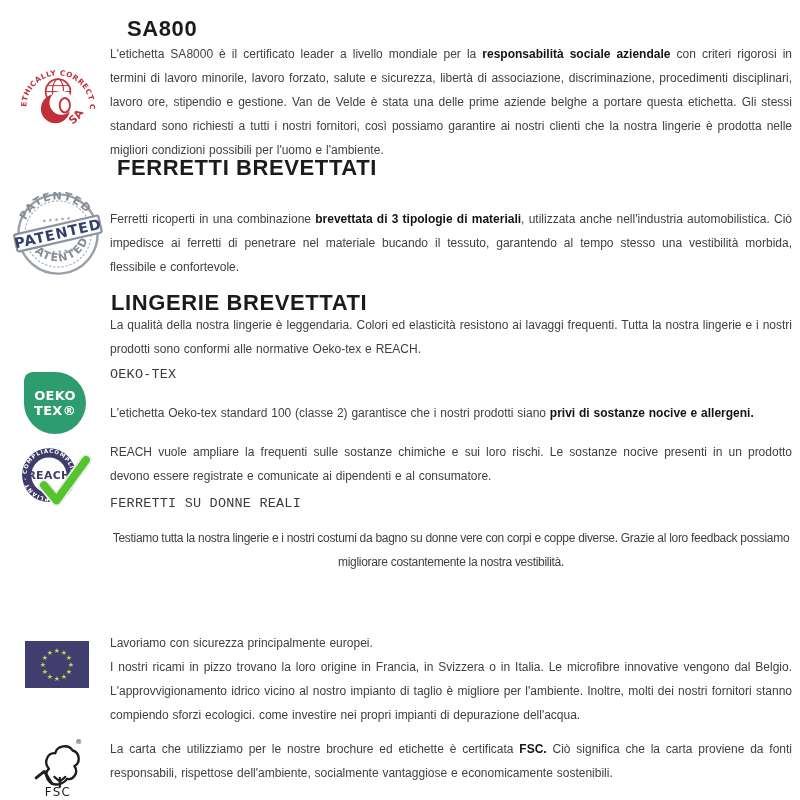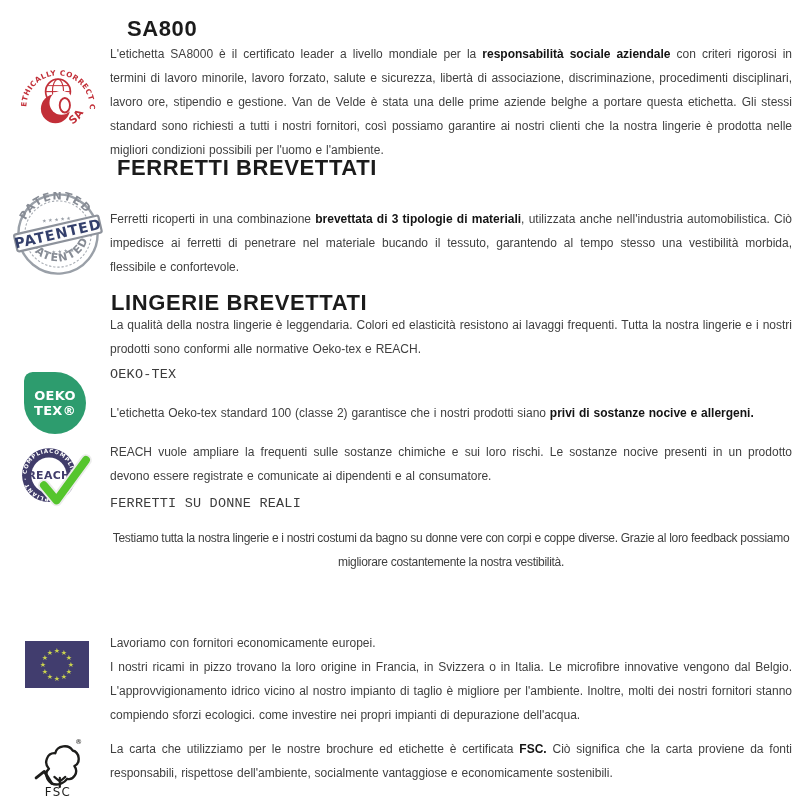--- a/index.html
+++ b/index.html
@@ -169,17 +169,17 @@
 
 <div class="abs para" style="left:110px;top:401px;"><span>L'etichetta Oeko-tex standard 100 (classe 2) garantisce che i nostri prodotti siano </span><b>privi di sostanze nocive e allergeni.</b></div>
 
 <div class="abs para" style="left:110px;top:440px;">REACH vuole ampliare la frequenti sulle sostanze chimiche e sui loro rischi. Le sostanze nocive presenti in un prodotto devono essere registrate e comunicate ai dipendenti e al consumatore.</div>
 
 <div class="abs h-small" style="left:110px;top:496px;">FERRETTI SU DONNE REALI</div>
 
 <div class="abs para left narrowfont" style="left:110px;top:526px;">Testiamo tutta la nostra lingerie e i nostri costumi da bagno su donne vere con corpi e coppe diverse. Grazie al loro feedback possiamo migliorare costantemente la nostra vestibilità.</div>
 
 <div class="abs" style="left:110px;top:631px;">
-  <div class="para left" style="text-align:left;">Lavoriamo con fornitori economicamente europei.</div>
+  <div class="para left" style="text-align:left;">Lavoriamo con sicurezza principalmente europei.</div>
   <div class="para">I nostri ricami in pizzo trovano la loro origine in Francia, in Svizzera o in Italia. Le microfibre innovative vengono dal Belgio. L'approvvigionamento idrico vicino al nostro impianto di taglio è migliore per l'ambiente. Inoltre, molti dei nostri fornitori stanno compiendo sforzi ecologici. come investire nei propri impianti di depurazione dell'acqua.</div>
 </div>
 
 <div class="abs para" style="left:110px;top:737px;"><span>La carta che utilizziamo per le nostre brochure ed etichette è certificata </span><b>FSC.</b><span> Ciò significa che la carta proviene da fonti responsabili, rispettose dell'ambiente, socialmente vantaggiose e economicamente sostenibili.</span></div>
 
 </body></html>

